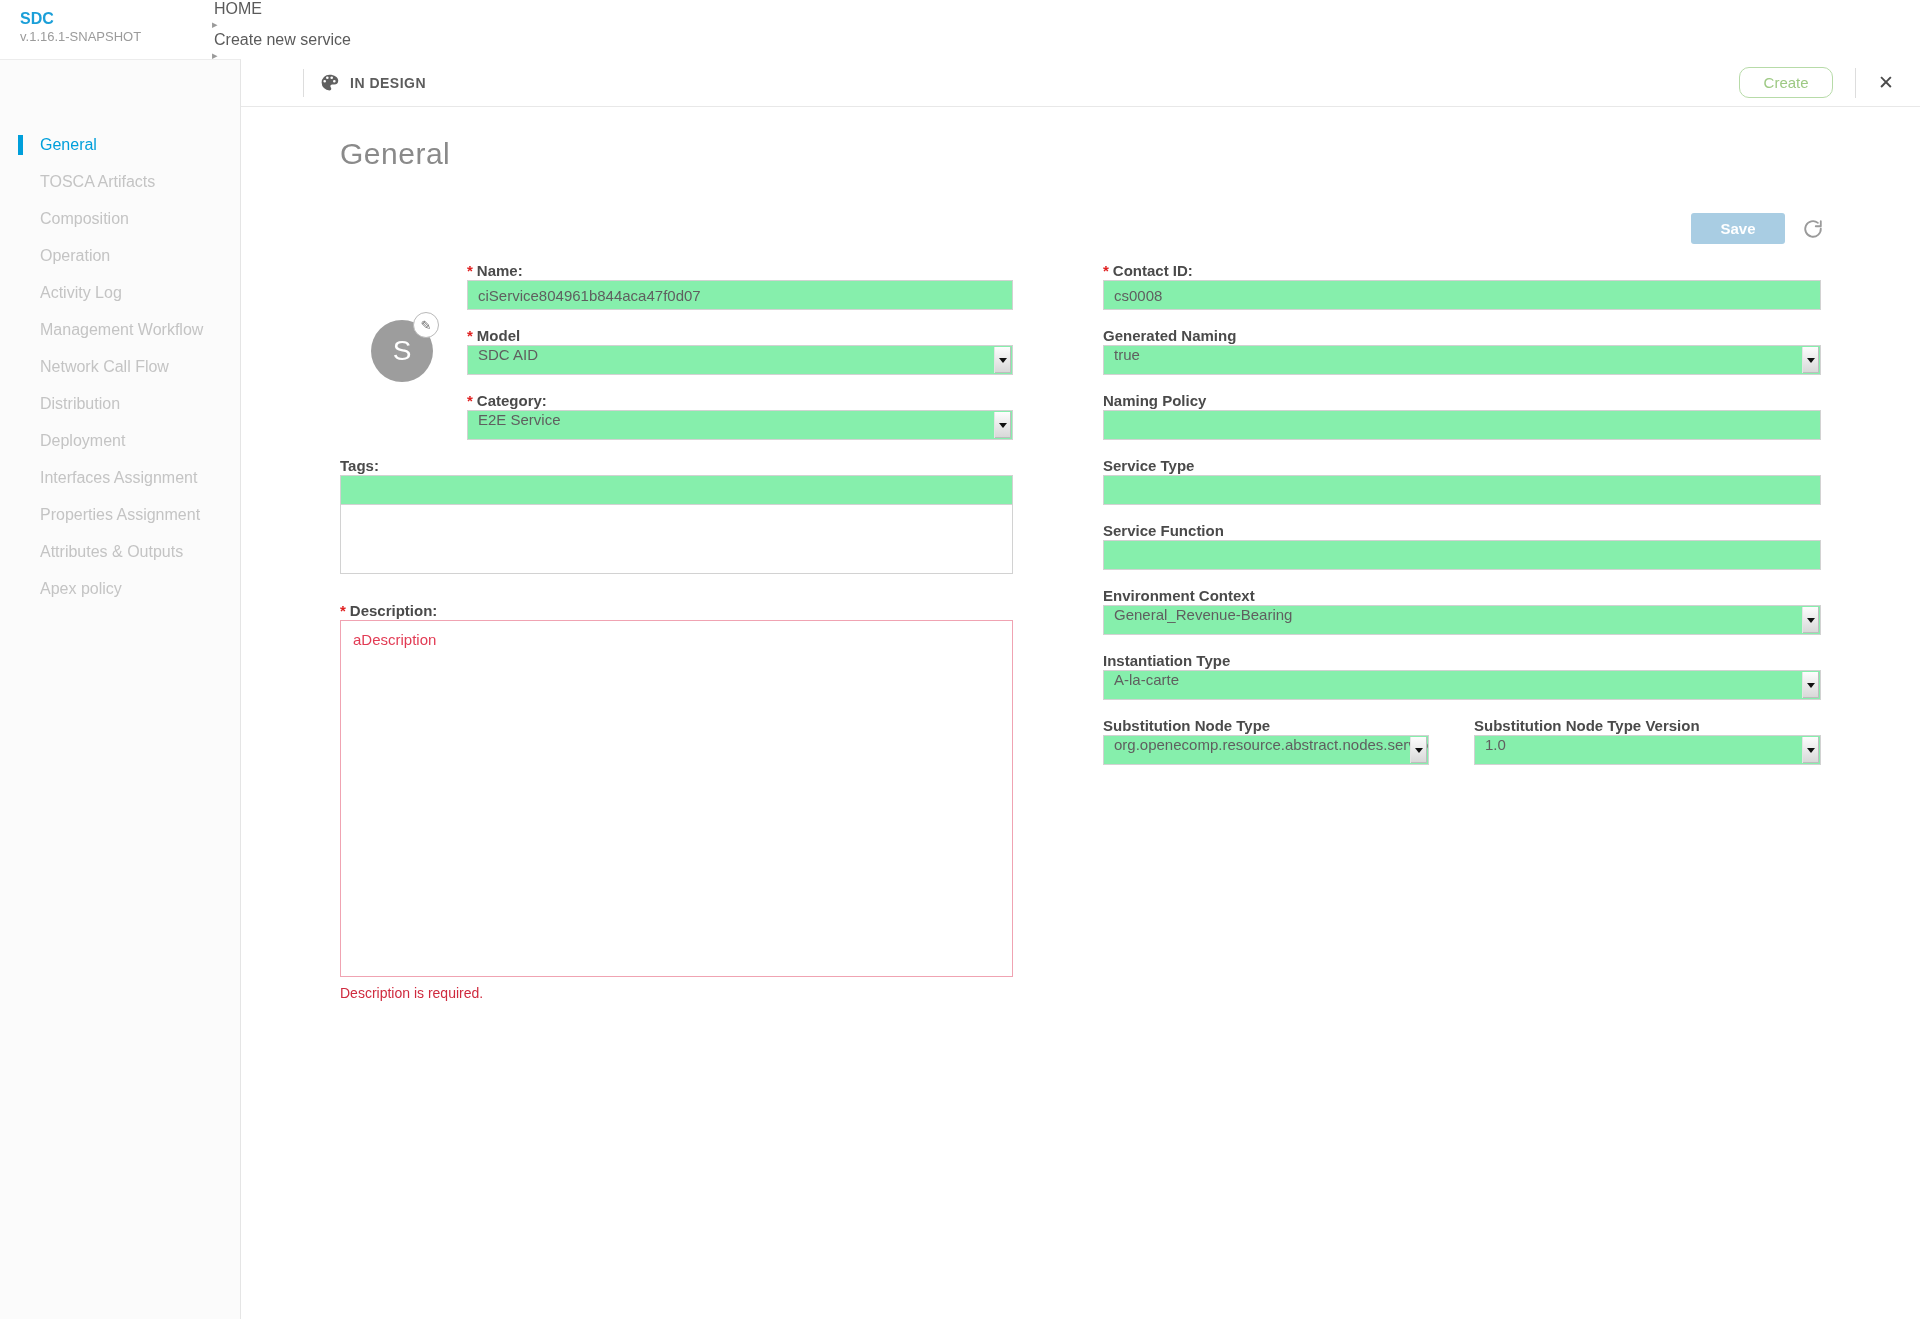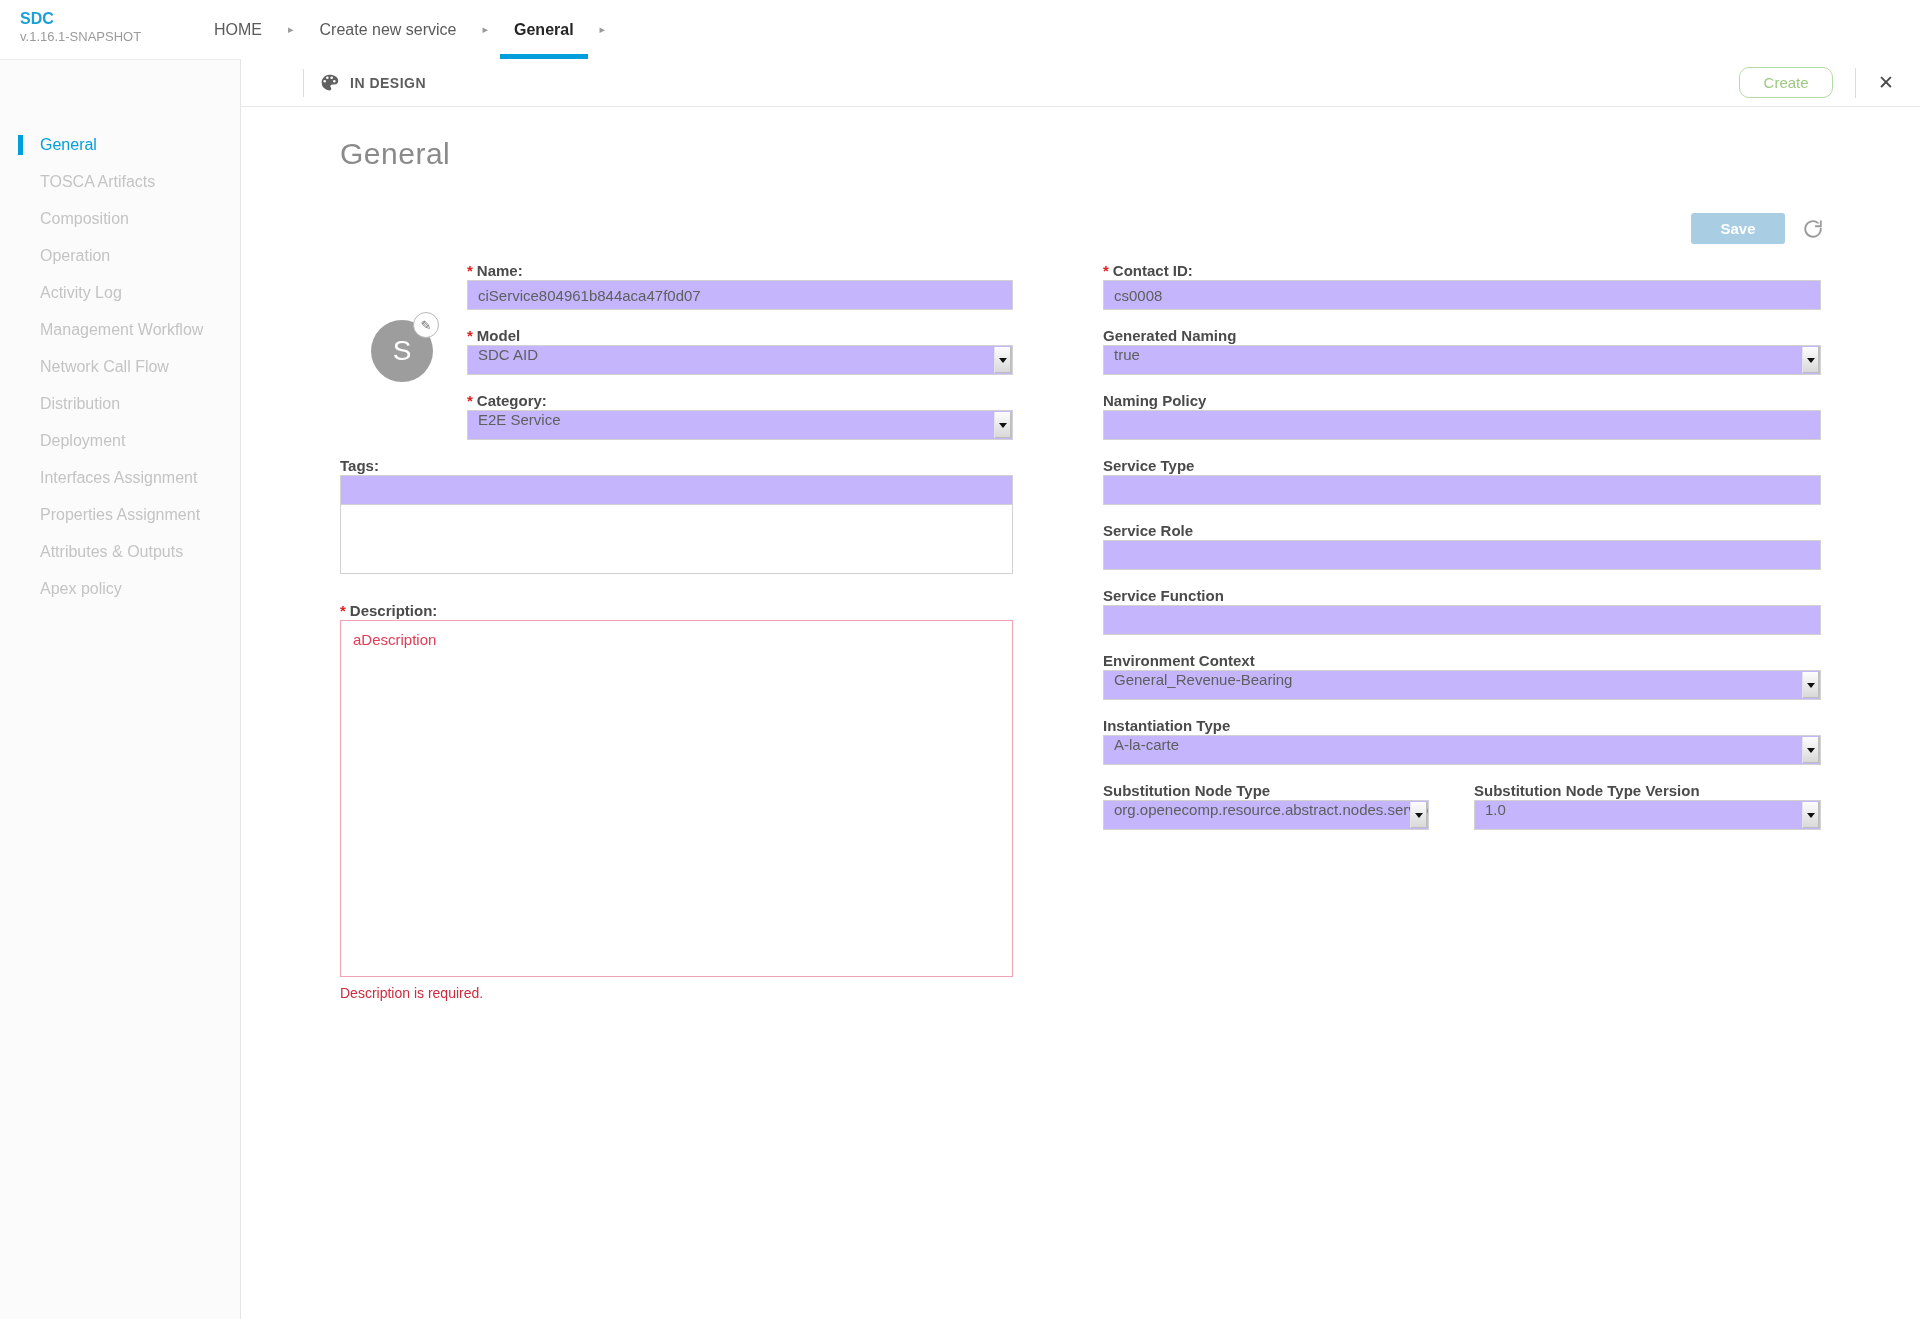--- a/index.html
+++ b/index.html
@@ -4,21 +4,21 @@
 <style>
   * { margin:0; padding:0; box-sizing:border-box; }
   html,body { width:1920px; height:1319px; background:#fff; font-family:"Liberation Sans", sans-serif; overflow:hidden; }
   .page { position:relative; width:1920px; height:1319px; }
 
   
   .topbar { position:absolute; left:0; top:0; width:100%; height:59px; background:#fff; }
   .logo { position:absolute; left:20px; top:9px; line-height:1.25; cursor:pointer; }
   .logo .name { color:#1b9fd8; font-size:16px; font-weight:700; }
   .logo .ver { color:#9b9b9b; font-size:13px; }
-  .tabs { position:absolute; left:200px; top:0; height:59px; display:flex; align-items:stretch; }
+  .tabs { position:absolute; left:200px; top:0; height:59px; display:flex; align-items:stretch;flex-direction:column; }
   .tab { position:relative; display:flex; align-items:center; padding:0 14px; font-size:16px; color:#5a5a5a; cursor:pointer; }
   .tab.active { font-weight:700; color:#262626; }
   .tab.active::after { content:""; position:absolute; left:0; right:0; bottom:0; height:5px; background:#009fdb; }
   .crumb-caret { display:flex; align-items:center; color:#9a9a9a; font-size:11px; padding:0 12px; }
 
   
   .ws-header { position:absolute; left:241px; top:59px; right:0; height:48px; background:#fff; border-bottom:1px solid #e8e8e8; display:flex; align-items:center; }
   .ws-vsep { width:1px; height:28px; background:#ddd; margin-left:62px; }
   .palette { margin-left:15px; display:flex; align-items:center; }
   .status-label { margin-left:10px; font-size:14px; font-weight:700; color:#5c5c5c; letter-spacing:.5px;text-align:right; }
@@ -38,21 +38,21 @@
   .page-title { position:absolute; left:98px; top:30px; font-size:30px; font-weight:300; color:#8a8a8a; letter-spacing:.5px; }
   .btn-save { position:absolute; left:1449px; top:106px; width:94px; height:31px; background:#a9cde3; border:none; border-radius:3px; color:#fff; font-size:15px; font-weight:700; font-family:inherit; cursor:pointer; }
   .refresh { position:absolute; left:1560px; top:111px; width:22px; height:22px; cursor:pointer; }
 
   .col-left  { position:absolute; left:98px;  top:155px; width:673px; }
   .col-right { position:absolute; left:861px; top:155px; width:718px; }
 
   .fld { margin-bottom:17px; }
   .fld .lbl { display:block; font-size:15px; font-weight:700; color:#4a4a4a; line-height:18px; }
   .req { color:#e02020; margin-right:4px; font-weight:700; }
-  .ctrl { width:100%; height:30px; border:1px solid #d2d2d2; background:#c4b5fd; font-size:15px; font-family:inherit; color:#5f5f5f; padding:0 10px; outline:none; }
+  .ctrl { width:100%; height:30px; border:1px solid #d2d2d2; background:#86efac; font-size:15px; font-family:inherit; color:#5f5f5f; padding:0 10px; outline:none; }
   .indent { margin-left:127px; width:546px; }
 
   .select { position:relative; display:flex; padding-right:24px; cursor:pointer; white-space:nowrap; overflow:hidden; }
   .sel-arrow { position:absolute; right:1px; top:1px; bottom:1px; width:17px; background:linear-gradient(#fdfdfd,#d7d7d7); border-left:1px solid #e4e4e4; box-shadow:inset -1px -1px 0 #bdbdbd; display:flex; align-items:center; justify-content:center; }
   .sel-arrow b { width:0; height:0; border-left:4px solid transparent; border-right:4px solid transparent; border-top:5px solid #111; }
 
   .avatar { position:absolute; left:31px; top:58px; width:62px; height:62px; background:#9d9d9d; border-radius:50%; display:flex; align-items:center; justify-content:center; color:#fff; font-size:28px; cursor:pointer; }
   .avatar-edit { position:absolute; right:-6px; top:-8px; width:26px; height:26px; background:#fff; border:1px solid #b9b9b9; border-radius:50%; display:flex; align-items:center; justify-content:center; font-size:13px; color:#6b6b6b; cursor:pointer; }
 
   .tags-input { margin-bottom:0; }
@@ -218,24 +218,20 @@
       <div class="fld">
         <span class="lbl">Naming Policy</span>
         <input class="ctrl" type="text" value="" style="">
       </div>
 
       <div class="fld">
         <span class="lbl">Service Type</span>
         <input class="ctrl" type="text" value="" style="">
       </div>
 
-      <div class="fld">
-        <span class="lbl">Service Role</span>
-        <input class="ctrl" type="text" value="" style="">
-      </div>
 
       <div class="fld">
         <span class="lbl">Service Function</span>
         <input class="ctrl" type="text" value="" style="">
       </div>
 
       <div class="fld">
         <span class="lbl">Environment Context</span>
         <div class="ctrl select">
             <span>General_Revenue-Bearing</span>

